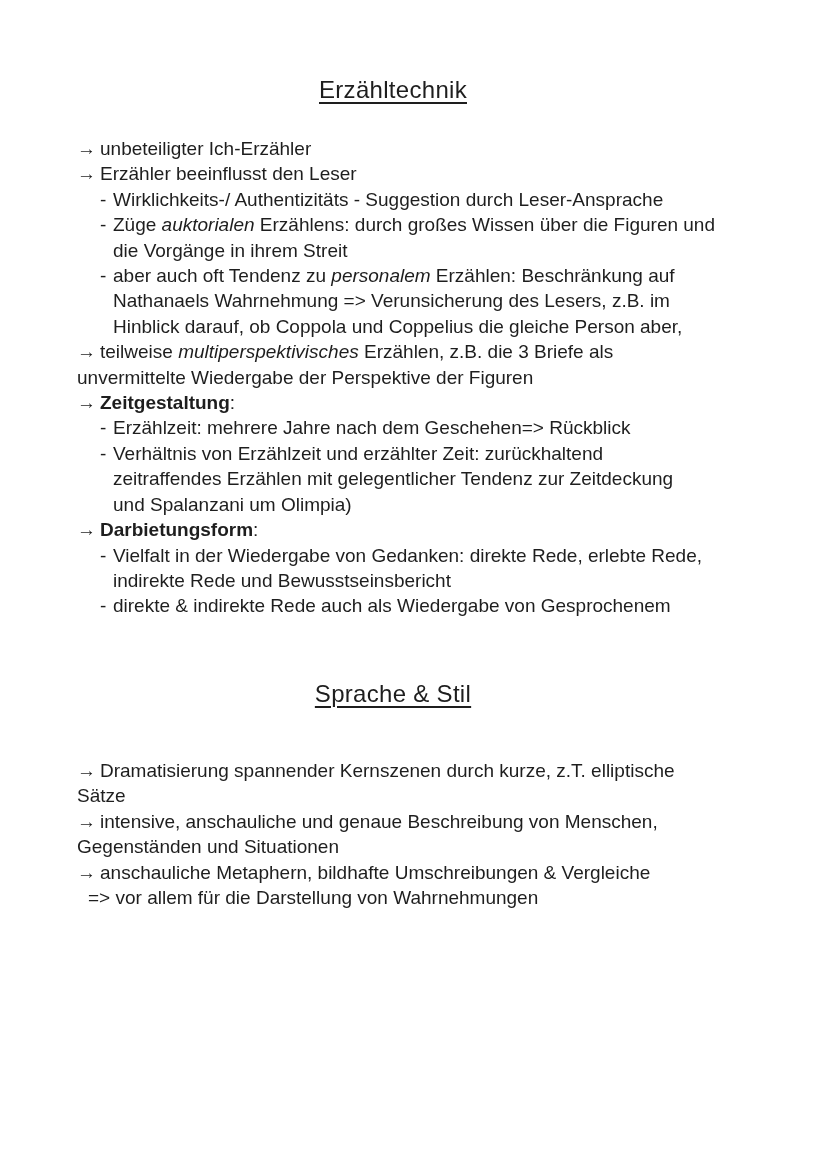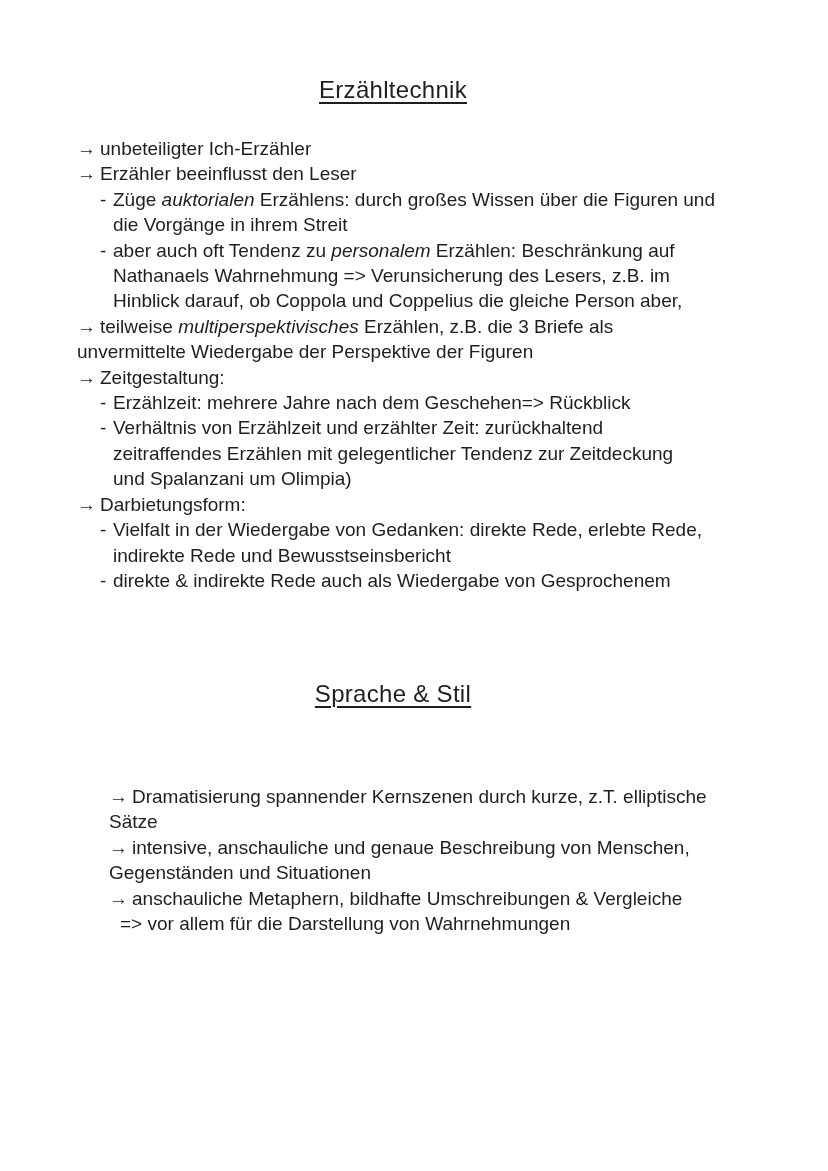--- a/index.html
+++ b/index.html
@@ -36,48 +36,49 @@
   #section-title-2 { top: 680px; }
 
   .body-block {
     position: absolute;
     left: 77px;
     right: 20px;
     font-size: 19px;
     line-height: 25.4px;
   }
   #section-body-1 { top: 136px; }
-  #section-body-2 { top: 784px; margin-left: 32px; }
+  #section-body-2 { top: 758px; }
 
   .ln { white-space: pre; }
   .ln-arrow    { padding-left: 0; }
   .ln-margin   { padding-left: 0; }
   .ln-dash     { padding-left: 23px; }
   .ln-dashcont { padding-left: 36px; }
   .ln-imply    { padding-left: 11px; }
 
   .mk { display: inline-block; }
   .mk-arrow { width: 23px; }
   .mk-dash  { width: 13px; }
 
   .seg-i { font-style: italic; }
-  .seg-b { font-weight: 400; }
+  .seg-b { font-weight: 700; }
 </style>
 </head>
 <body>
 
 <div class="page">
 
   <h1 class="section-title" id="section-title-1">
     <span class="underlined">Erzähltechnik</span>
   </h1>
 
   <div class="body-block" id="section-body-1">
       <div class="ln ln-arrow"><span class="mk mk-arrow">→</span><span class="">unbeteiligter Ich-Erzähler</span></div>
       <div class="ln ln-arrow"><span class="mk mk-arrow">→</span><span class="">Erzähler beeinflusst den Leser</span></div>
+      <div class="ln ln-dash"><span class="mk mk-dash">-</span><span class="">Wirklichkeits-/ Authentizitäts - Suggestion durch Leser-Ansprache</span></div>
       <div class="ln ln-dash"><span class="mk mk-dash">-</span><span class="">Züge </span><span class="seg-i">auktorialen</span><span class=""> Erzählens: durch großes Wissen über die Figuren und</span></div>
       <div class="ln ln-dashcont"><span class="">die Vorgänge in ihrem Streit</span></div>
       <div class="ln ln-dash"><span class="mk mk-dash">-</span><span class="">aber auch oft Tendenz zu </span><span class="seg-i">personalem</span><span class=""> Erzählen: Beschränkung auf</span></div>
       <div class="ln ln-dashcont"><span class="">Nathanaels Wahrnehmung =&gt; Verunsicherung des Lesers, z.B. im</span></div>
       <div class="ln ln-dashcont"><span class="">Hinblick darauf, ob Coppola und Coppelius die gleiche Person aber,</span></div>
       <div class="ln ln-arrow"><span class="mk mk-arrow">→</span><span class="">teilweise </span><span class="seg-i">multiperspektivisches</span><span class=""> Erzählen, z.B. die 3 Briefe als</span></div>
       <div class="ln ln-margin"><span class="">unvermittelte Wiedergabe der Perspektive der Figuren</span></div>
       <div class="ln ln-arrow"><span class="mk mk-arrow">→</span><span class="seg-b">Zeitgestaltung</span><span class="">:</span></div>
       <div class="ln ln-dash"><span class="mk mk-dash">-</span><span class="">Erzählzeit: mehrere Jahre nach dem Geschehen=&gt; Rückblick</span></div>
       <div class="ln ln-dash"><span class="mk mk-dash">-</span><span class="">Verhältnis von Erzählzeit und erzählter Zeit: zurückhaltend</span></div>

